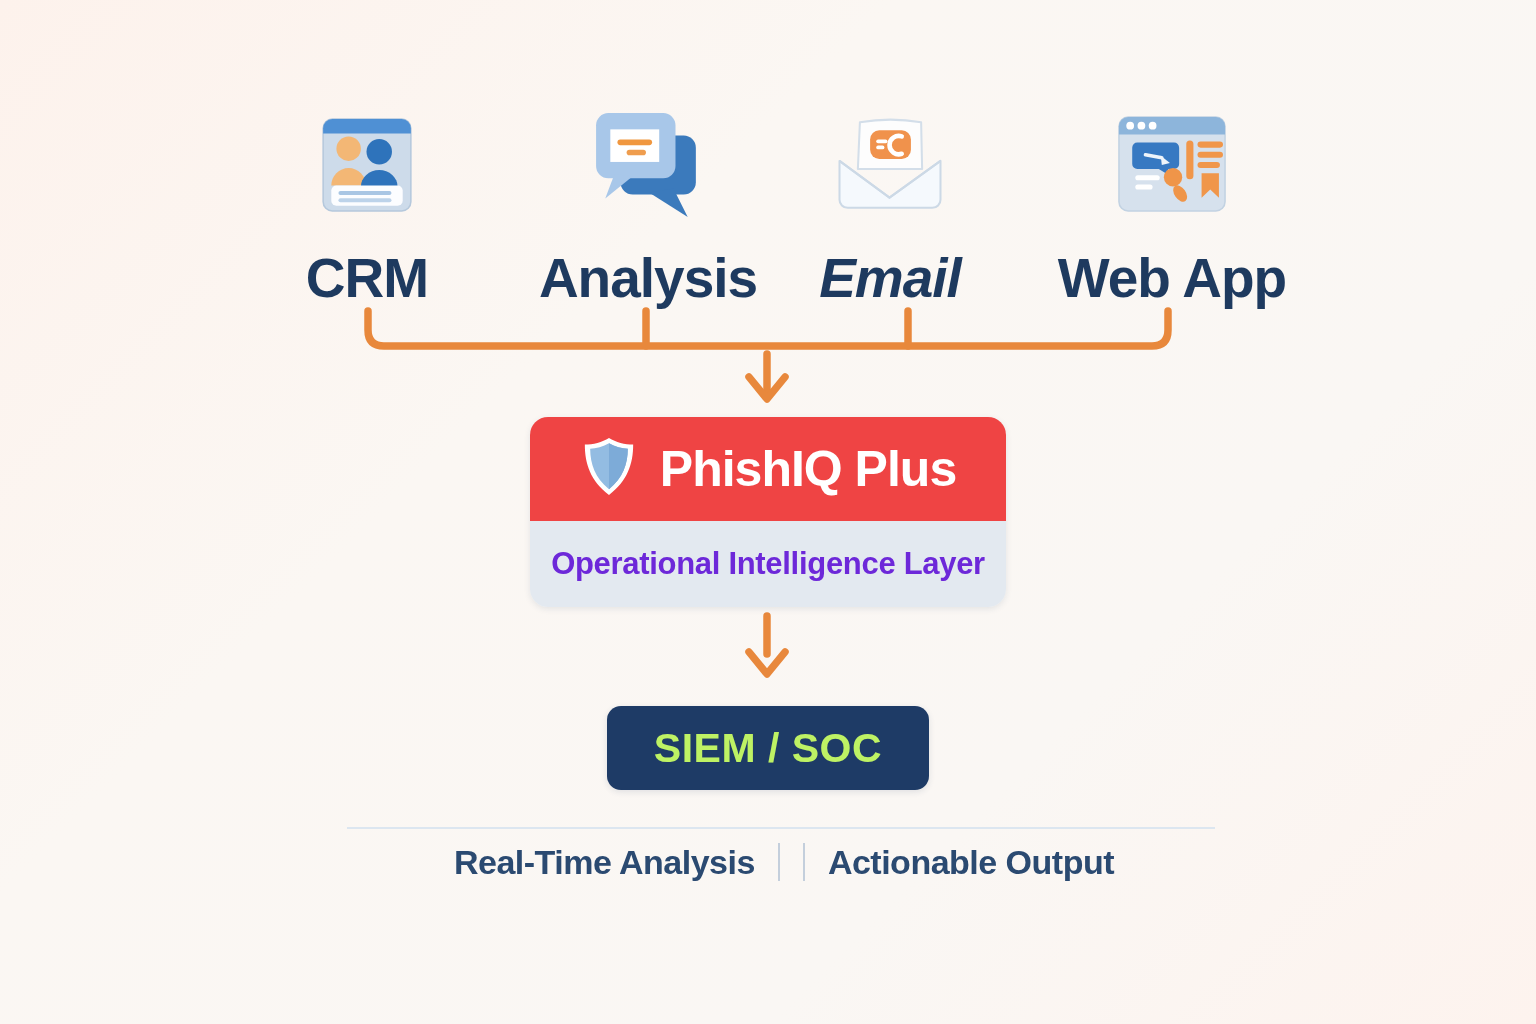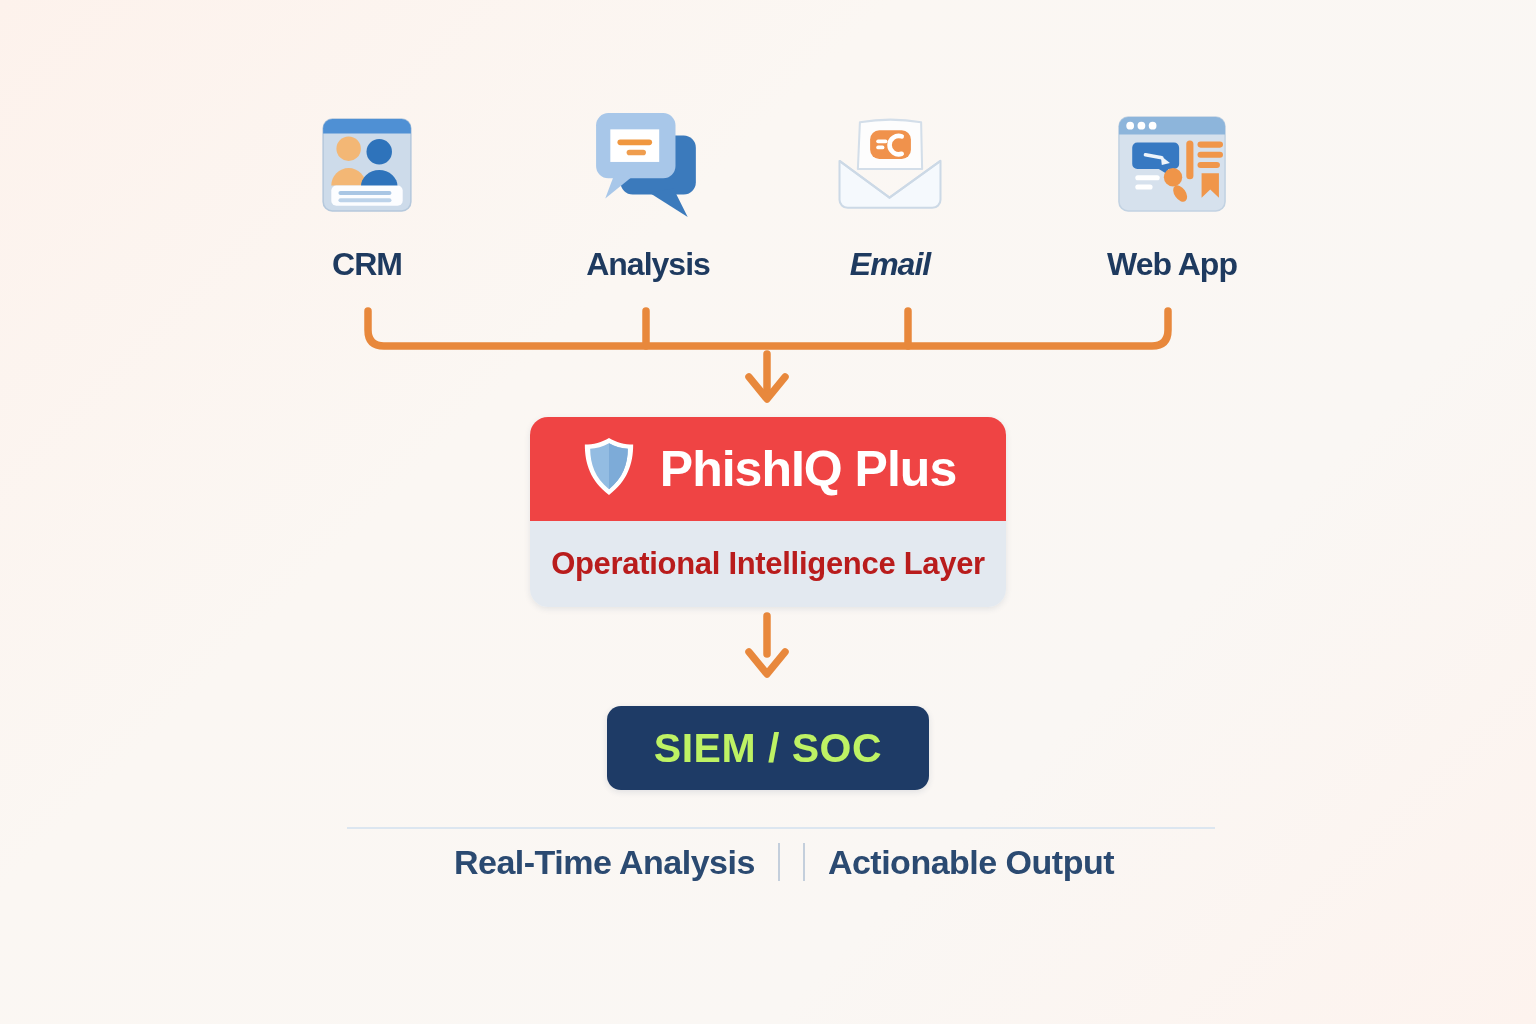--- a/index.html
+++ b/index.html
@@ -23,21 +23,21 @@
     align-items: center;
   }
   .source .icon-wrap {
     height: 110px;
     display: flex;
     align-items: center;
     justify-content: center;
     margin-bottom: 26px;
   }
   .source-label {
-    font-size: 32px;
+    font-size: 55px;
     font-weight: 700;
     letter-spacing: -1px;
     color: #1e3a5f;
     white-space: nowrap;
   }
   #src-crm   { left: 247px; }
   #src-msg   { left: 528px; }
   #src-email { left: 770px; font-style: italic; }
   #src-web   { left: 1052px; }
 
@@ -75,21 +75,21 @@
   }
   .phishiq-sub {
     height: 86px;
     background: #e3e9f0;
     display: flex;
     align-items: center;
     justify-content: center;
     font-size: 31px;
     font-weight: 600;
     letter-spacing: -0.3px;
-    color: #b91c1c;
+    color: #6d28d9;
     white-space: nowrap;
   }
 
   
   .siem-box {
     position: absolute;
     left: 607px; top: 706px;
     width: 322px; height: 84px;
     background: #1e3b66;
     border-radius: 14px;

